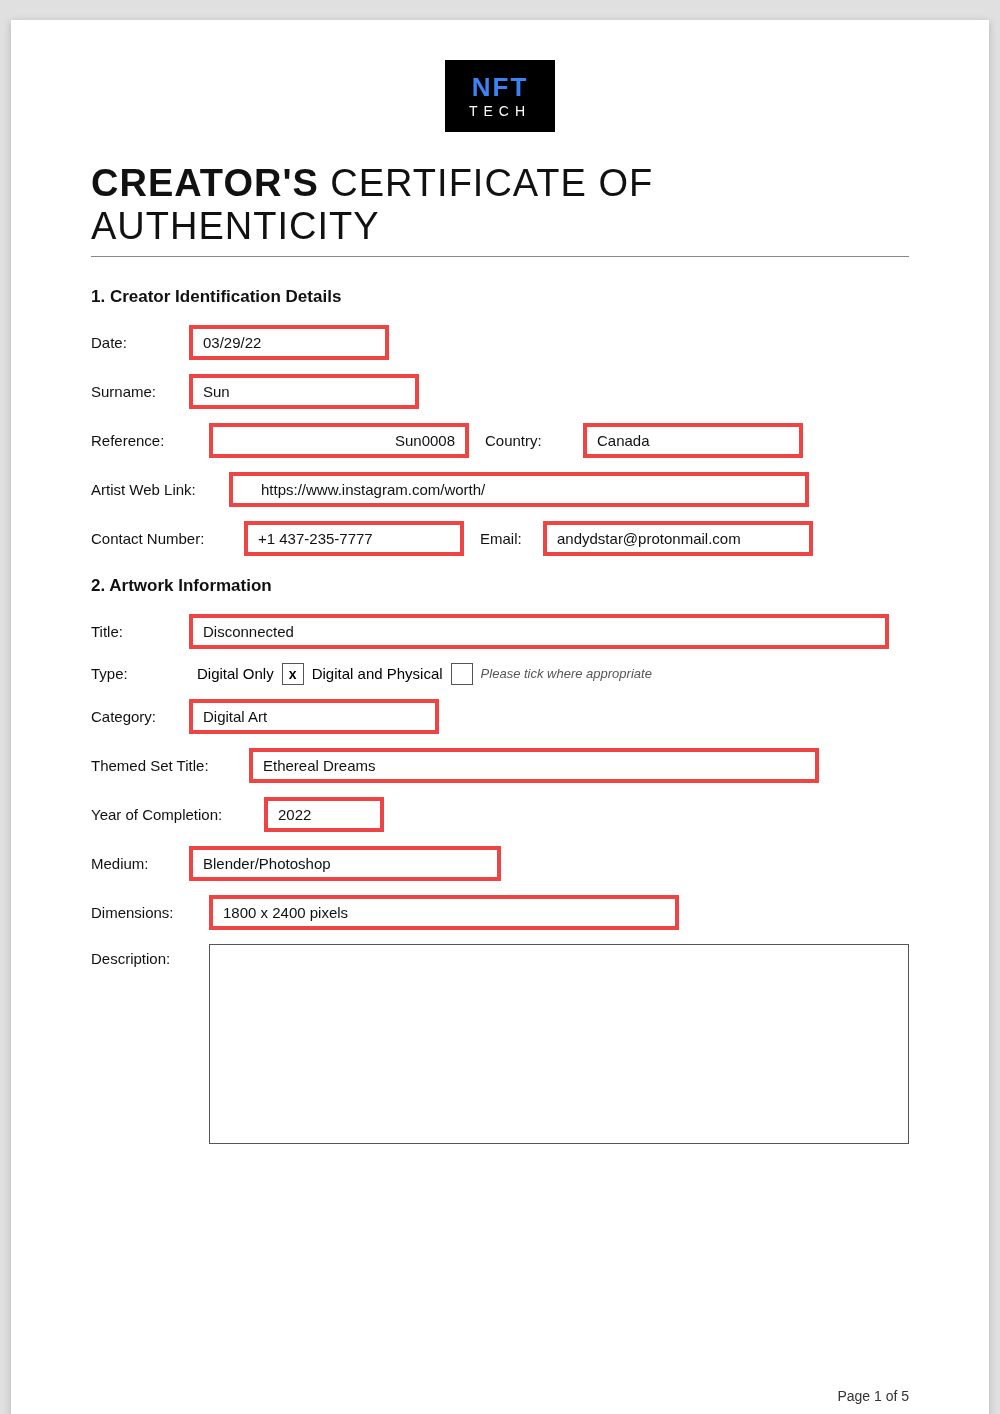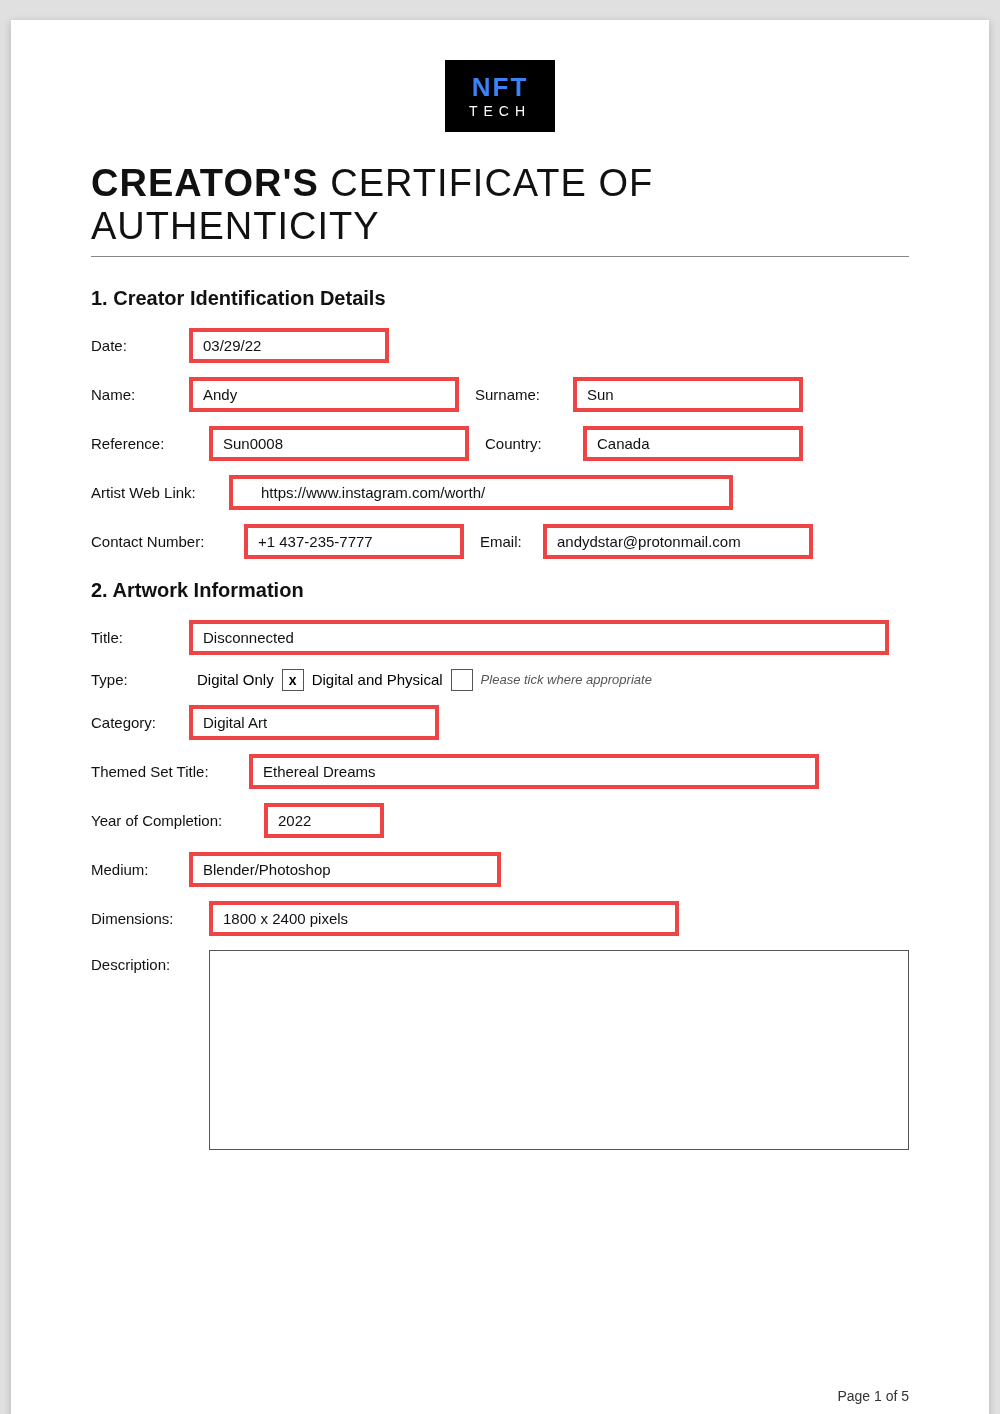--- a/index.html
+++ b/index.html
@@ -72,21 +72,21 @@
       font-weight: 400;
     }
 
     .title-divider {
       border: none;
       border-top: 1.5px solid #888;
       margin-bottom: 30px;
     }
 
     .section-title {
-      font-size: 20px;
+      font-size: 17px;
       font-weight: 700;
       margin-bottom: 18px;
       color: #111;
     }
 
     .form-group {
       display: flex;
       align-items: center;
       margin-bottom: 14px;
     }
@@ -121,23 +121,23 @@
     }
 
     .row-group .pair .form-label {
       margin-right: 8px;
     }
 
     
     .date-input { width: 200px; }
     .name-input { width: 270px; }
     .surname-input { width: 230px; }
-    .reference-input { width: 260px; }
+    .reference-input { width: 260px; text-align: right; }
     .country-input { width: 220px; }
-    .weblink-input { width: 504px; padding-left: 28px; }
+    .weblink-input { width: 580px; padding-left: 28px; }
     .contact-input { width: 220px; }
     .email-input { width: 270px; }
 
     
     .title-input { width: 700px; }
     .category-input { width: 250px; }
     .themed-input { width: 570px; }
     .year-input { width: 120px; }
     .medium-input { width: 312px; }
     .dimensions-input { width: 470px; }
@@ -246,24 +246,20 @@
   <div class="section-spacer">
     <div class="section-title">1. Creator Identification Details</div>
 
     <div class="form-group">
       <span class="form-label">Date:</span>
       <div class="form-input date-input">03/29/22</div>
     </div>
 
     <div class="row-group">
       <div class="pair">
-        <span class="form-label">Name:</span>
-        <div class="form-input name-input">Andy</div>
-      </div>
-      <div class="pair">
         <span class="form-label">Surname:</span>
         <div class="form-input surname-input">Sun</div>
       </div>
     </div>
 
     <div class="row-group">
       <div class="pair">
         <span class="form-label reference-label">Reference:</span>
         <div class="form-input reference-input">Sun0008</div>
       </div>

